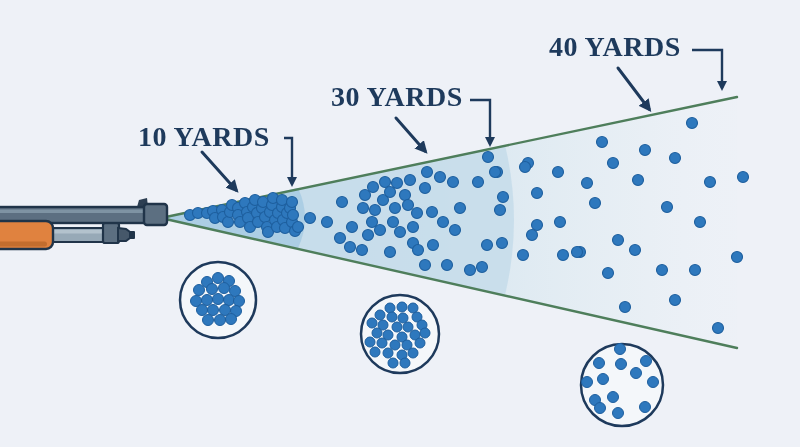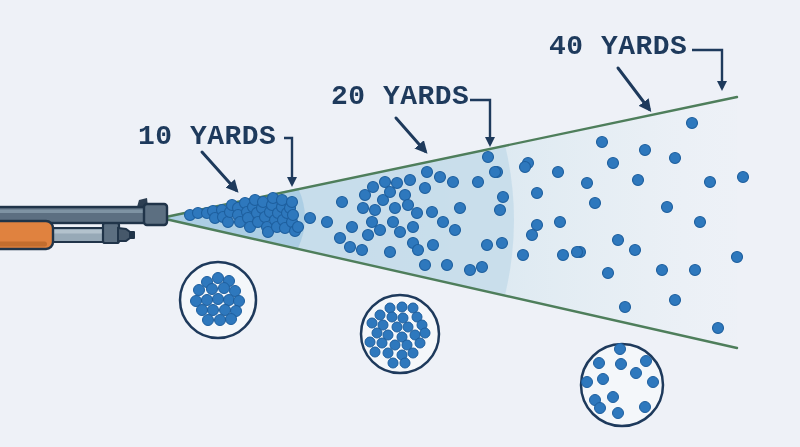--- a/index.html
+++ b/index.html
@@ -1,21 +1,21 @@
 <!DOCTYPE html>
 <html><head>
 <meta charset="utf-8">
 <style>
   html,body{margin:0;padding:0;}
   body{font-family:"Liberation Sans",sans-serif;background:#eef1f7;}
   .stage{position:relative;width:800px;height:447px;background:#eef1f7;overflow:hidden;}
   .stage svg{position:absolute;left:0;top:0;}
   .yard-label{
     position:absolute;
-    font-family:Liberation Mono, monospace;
+    font-family:Liberation Serif, serif;
     font-weight:700;
     font-size:28px;
     line-height:1;
     letter-spacing:.5px;
     color:#1e3a5c;
     white-space:nowrap;
   }
 </style>
 </head>
 <body>
@@ -257,16 +257,16 @@
       <path d="M137,207 L139,200 L147,198 L148,207 Z" fill="#2c3e52"></path>
       <rect x="-6" y="207" width="152" height="16" stroke-width="2.4" fill="#5c6f81" stroke="#203449"></rect>
       <rect x="-4" y="209.5" width="147" height="3.5" fill="#7e93a3"></rect>
       <rect x="144" y="204" width="23" height="21" rx="3" stroke-width="2.4" fill="#5c6f81" stroke="#203449"></rect>
       <rect x="-6" y="221" width="59" height="28" rx="7" stroke-width="2.4" fill="#e0823f" stroke="#203449"></rect>
       <rect x="-4" y="241.5" width="51" height="5" rx="2.5" opacity="0.9" fill="#c06a2c"></rect>
     </g>
   </svg>
 
   <div class="yard-label" style="left: 138px; top: 123px; color: rgb(30, 58, 92);">10 YARDS</div>
-  <div class="yard-label" style="left: 331px; top: 83px; color: rgb(30, 58, 92);">20 YARDS</div>
+  <div class="yard-label" style="left: 331px; top: 83px; color: rgb(30, 58, 92);">30 YARDS</div>
   <div class="yard-label" style="left: 549px; top: 33px; color: rgb(30, 58, 92);">40 YARDS</div>
 
 </div>
 
 </body></html>

